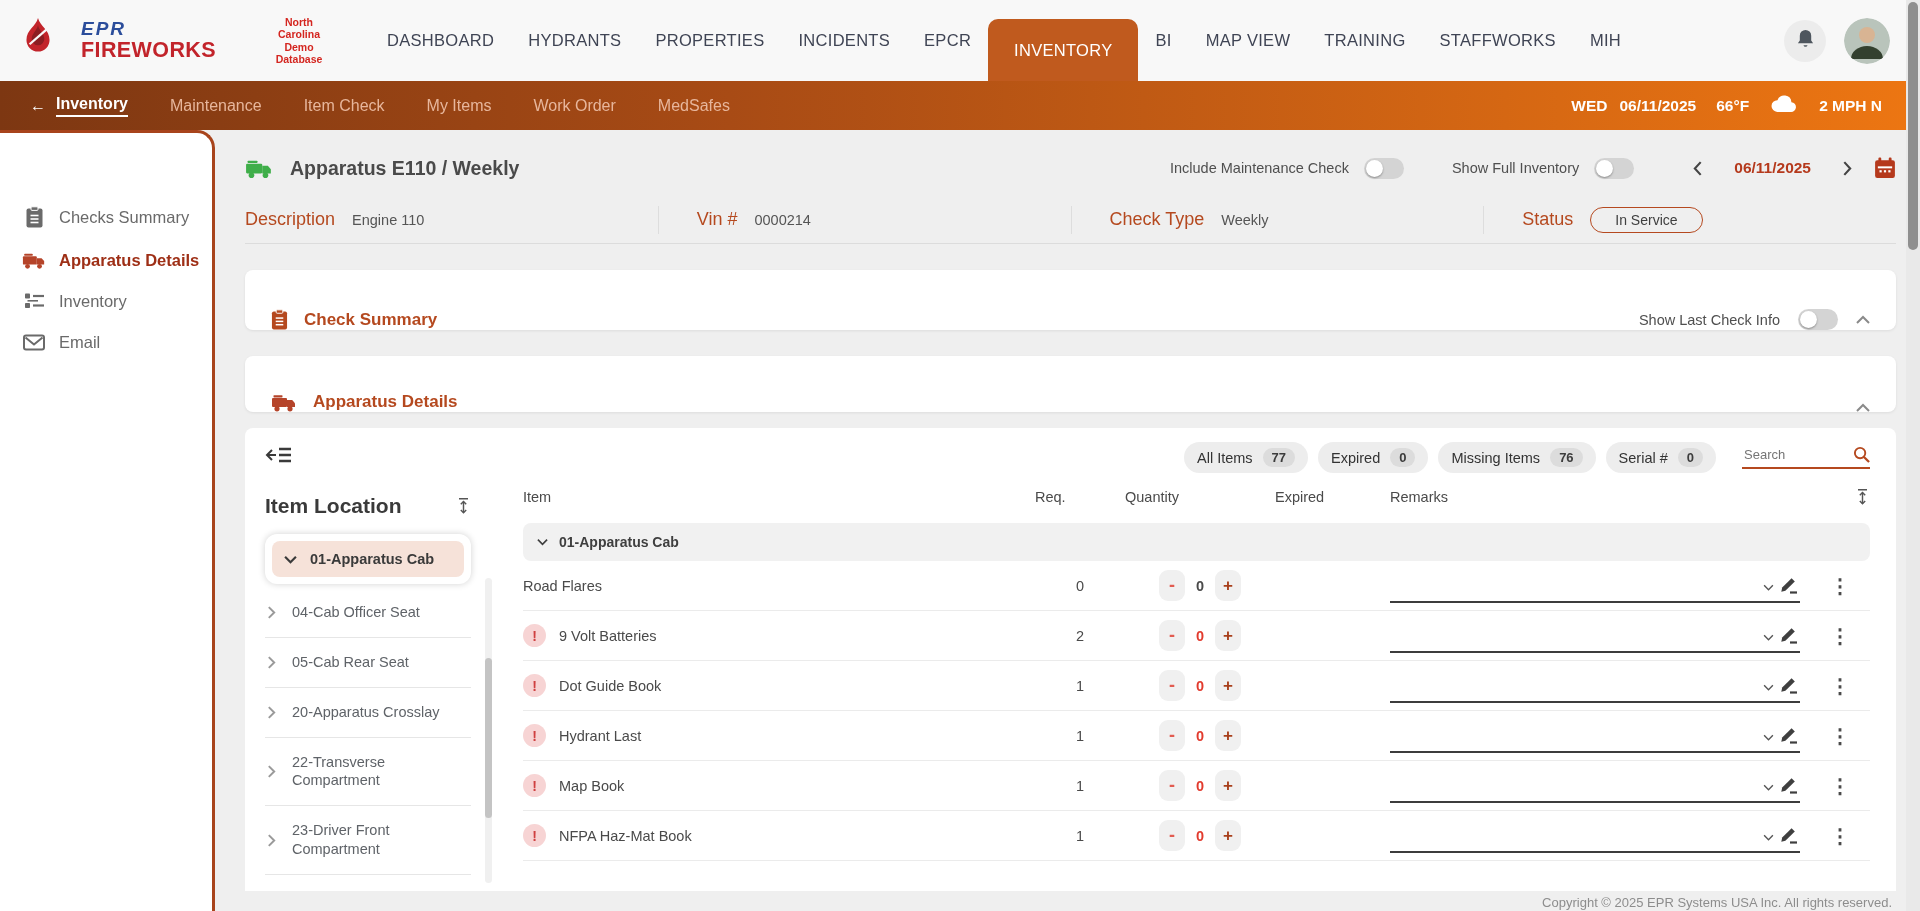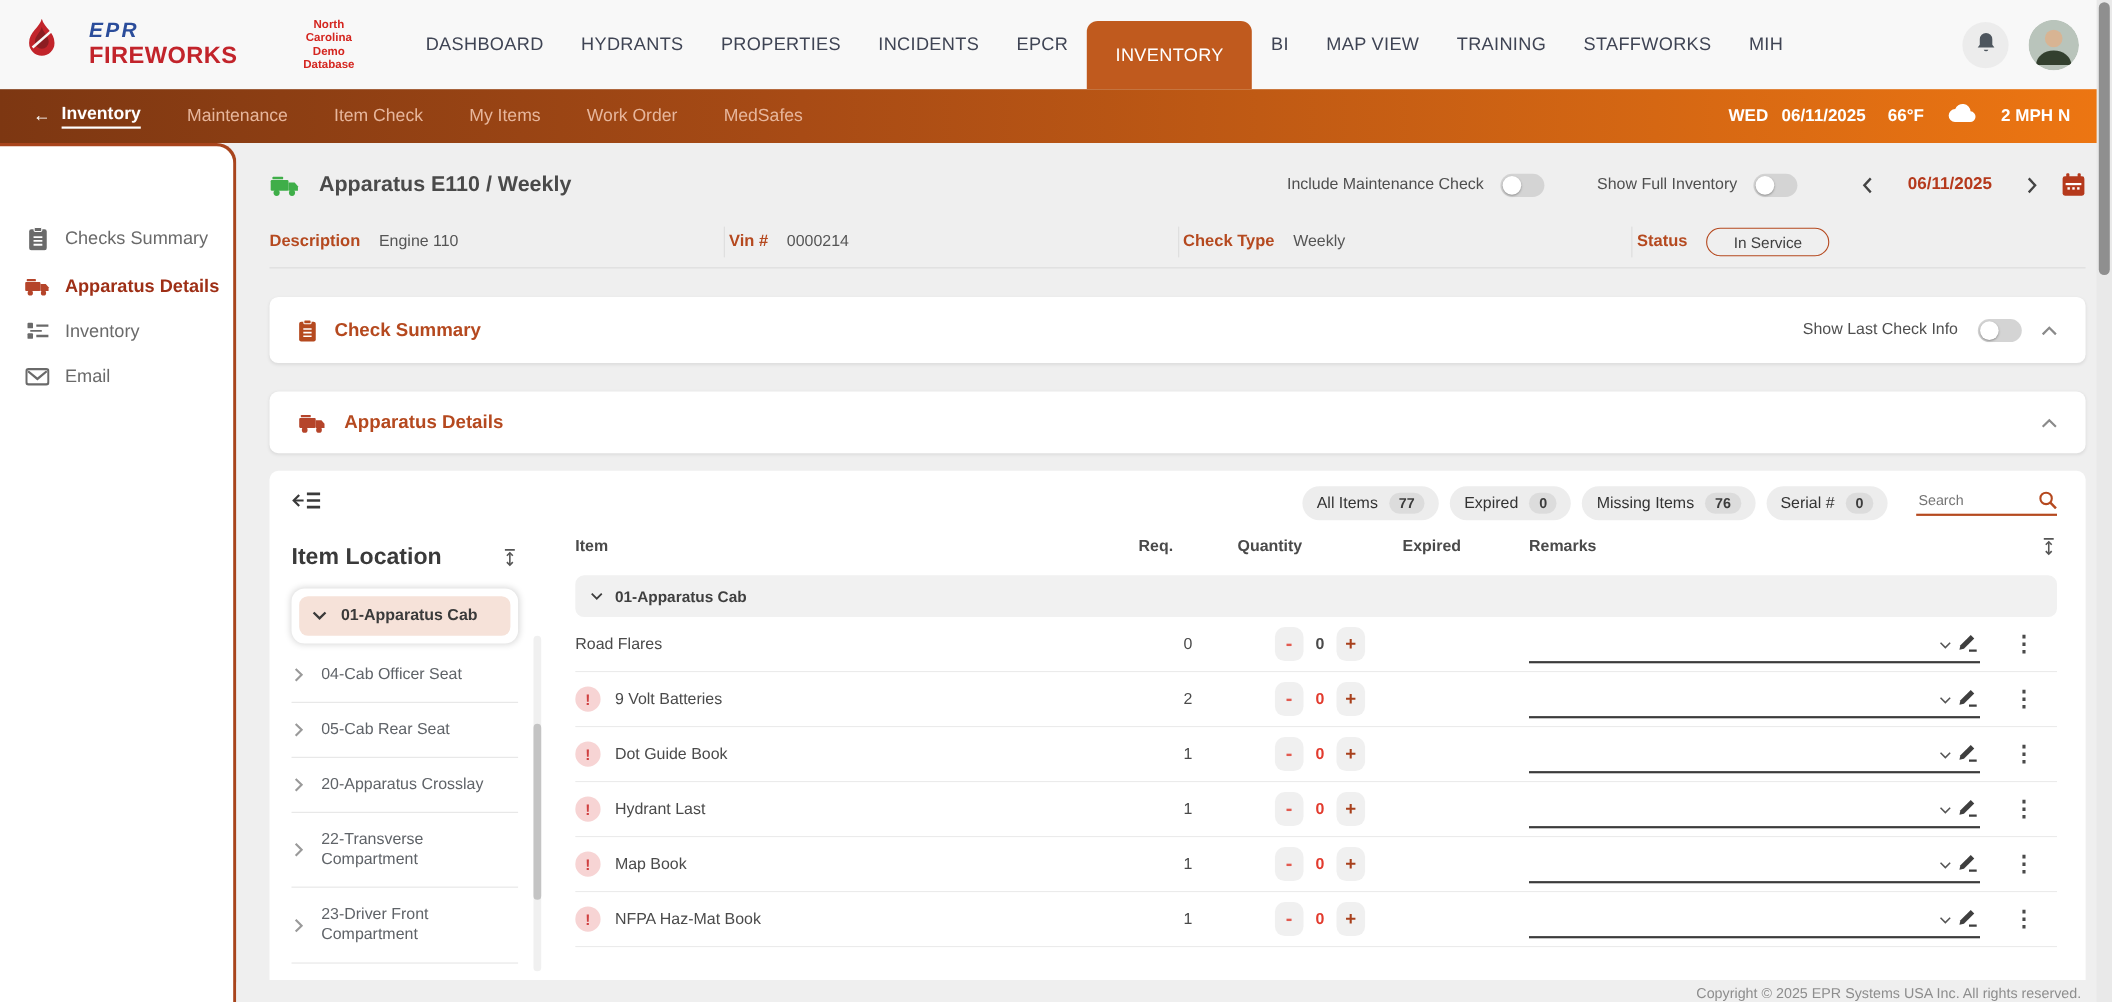--- a/index.html
+++ b/index.html
@@ -50,27 +50,27 @@
   .ph-right { margin-left:auto; display:flex; align-items:center; gap:15px; }
   .toggle-label { font-size:14.5px; color:#4f4f4f; }
   .toggle { width:40px; height:21px; border-radius:11px; background:#d4d4d4; position:relative; cursor:pointer; flex:0 0 40px; }
   .toggle::after { content:''; position:absolute; left:2px; top:2px; width:17px; height:17px;
                    border-radius:50%; background:#fff; box-shadow:0 1px 2px rgba(0,0,0,.35); }
   .chev-btn { padding:0 6px; display:flex; align-items:center; cursor:pointer; color:#444; }
   .date-red { color:#b5391c; font-weight:bold; font-size:15.5px; margin:0 10px; }
   .cal-btn { color:#b5391c; cursor:pointer; display:flex; align-items:center; }
   .meta-row { display:flex; align-items:center; height:48px; border-bottom:1px solid #dcdcdc; }
   .meta-field { display:flex; align-items:center; gap:17px; height:28px; }
-  .meta-field.sep { border-left:1px solid #ddd; padding-left:4px; }
+  .meta-field.sep { border-left:1px solid #ddd; padding-left:38px; }
   .f1 { width:25%; } .f2 { width:25%; } .f3 { width:25%; } .f4 { flex:1; }
-  .meta-label { color:#b5491f; font-weight:bold; font-size:15px; white-space:nowrap; }
+  .meta-label { color:#b5491f; font-weight:normal; font-size:18px; white-space:nowrap; }
   .meta-value { color:#555; font-size:14.5px; }
   .status-pill { border:1.5px solid #b5491f; border-radius:15px; padding:4px 24px; font-size:14px; color:#3f3f3f; cursor:pointer; }
   .card { background:#fff; border-radius:8px; box-shadow:0 1px 3px rgba(0,0,0,.08);
-          display:flex; align-items:center; padding:0 26px; }
+          display:flex; align-items:flex-end; padding:0 26px; }
   .card.summary { height:60px; margin-top:26px; }
   .card.apparatus { height:56px; margin-top:26px; }
   .card-ic { color:#b5491f; display:flex; align-items:center; }
   .card.apparatus .card-ic { color:#b5442a; }
   .card-title { color:#b5491f; font-weight:bold; font-size:17px; margin-left:16px; }
   .card-right { margin-left:auto; display:flex; align-items:center; gap:18px; }
   .chev-up { color:#8a8a8a; cursor:pointer; display:flex; }
   
   .panel { margin-top:16px; background:#fff; border-radius:8px 8px 0 0; display:flex; flex:1; overflow:hidden; margin-bottom:20px; }
   .locations { width:248px; flex:0 0 248px; padding:18px 6px 0 20px; position:relative; overflow:hidden; }
@@ -91,21 +91,21 @@
   .table-area { flex:1; padding:14px 26px 0 30px; overflow:hidden; }
   .filter-row { display:flex; justify-content:flex-end; align-items:center; gap:10px; }
   .chip { background:#ededed; border-radius:17px; padding:6px 13px; display:flex; align-items:center; gap:10px;
           font-size:14.5px; color:#333; cursor:pointer; }
   .chip .count { background:#dcdcdc; border-radius:12px; padding:2px 9px; font-weight:bold; font-size:13px; color:#3c3c3c; }
   .search { width:128px; margin-left:16px; border-bottom:2px solid #b5491f; display:flex; align-items:center; padding-bottom:4px; }
   .search input { border:none; outline:none; background:transparent; width:104px; font-size:13px; color:#333;
                   font-family:"Liberation Sans", sans-serif; }
   .search .mag { color:#b5491f; margin-left:auto; display:flex; cursor:pointer; }
   .thead, .trow { display:grid; grid-template-columns:1fr 90px 150px 115px 420px 60px; align-items:center; }
-  .thead { height:48px; font-size:14.5px; font-weight:bold; color:#4a4a4a; }
+  .thead { height:48px; font-size:14.5px; font-weight:normal; color:#4a4a4a; }
   .th-c { text-align:left; }
   .th-exp { display:flex; justify-content:flex-end; color:#555; cursor:pointer; }
   .group-row { background:#f1f1f1; border-radius:8px; height:38px; display:flex; align-items:center; gap:11px;
                padding:0 14px; font-weight:bold; font-size:14px; color:#3f3f3f; margin-top:2px; cursor:pointer; }
   .group-row .cv { display:flex; color:#3f3f3f; }
   .trow { height:50px; border-bottom:1px solid #ebebeb; }
   .item-cell { display:flex; align-items:center; gap:13px; font-size:14.5px; color:#4a4a4a; }
   .alert-ico { width:23px; height:23px; border-radius:50%; background:#f7d4d4; color:#cf4040;
                font-weight:bold; font-size:14px; display:flex; align-items:center; justify-content:center; flex:0 0 23px; }
   .req-cell { text-align:center; font-size:14.5px; color:#4a4a4a; }

